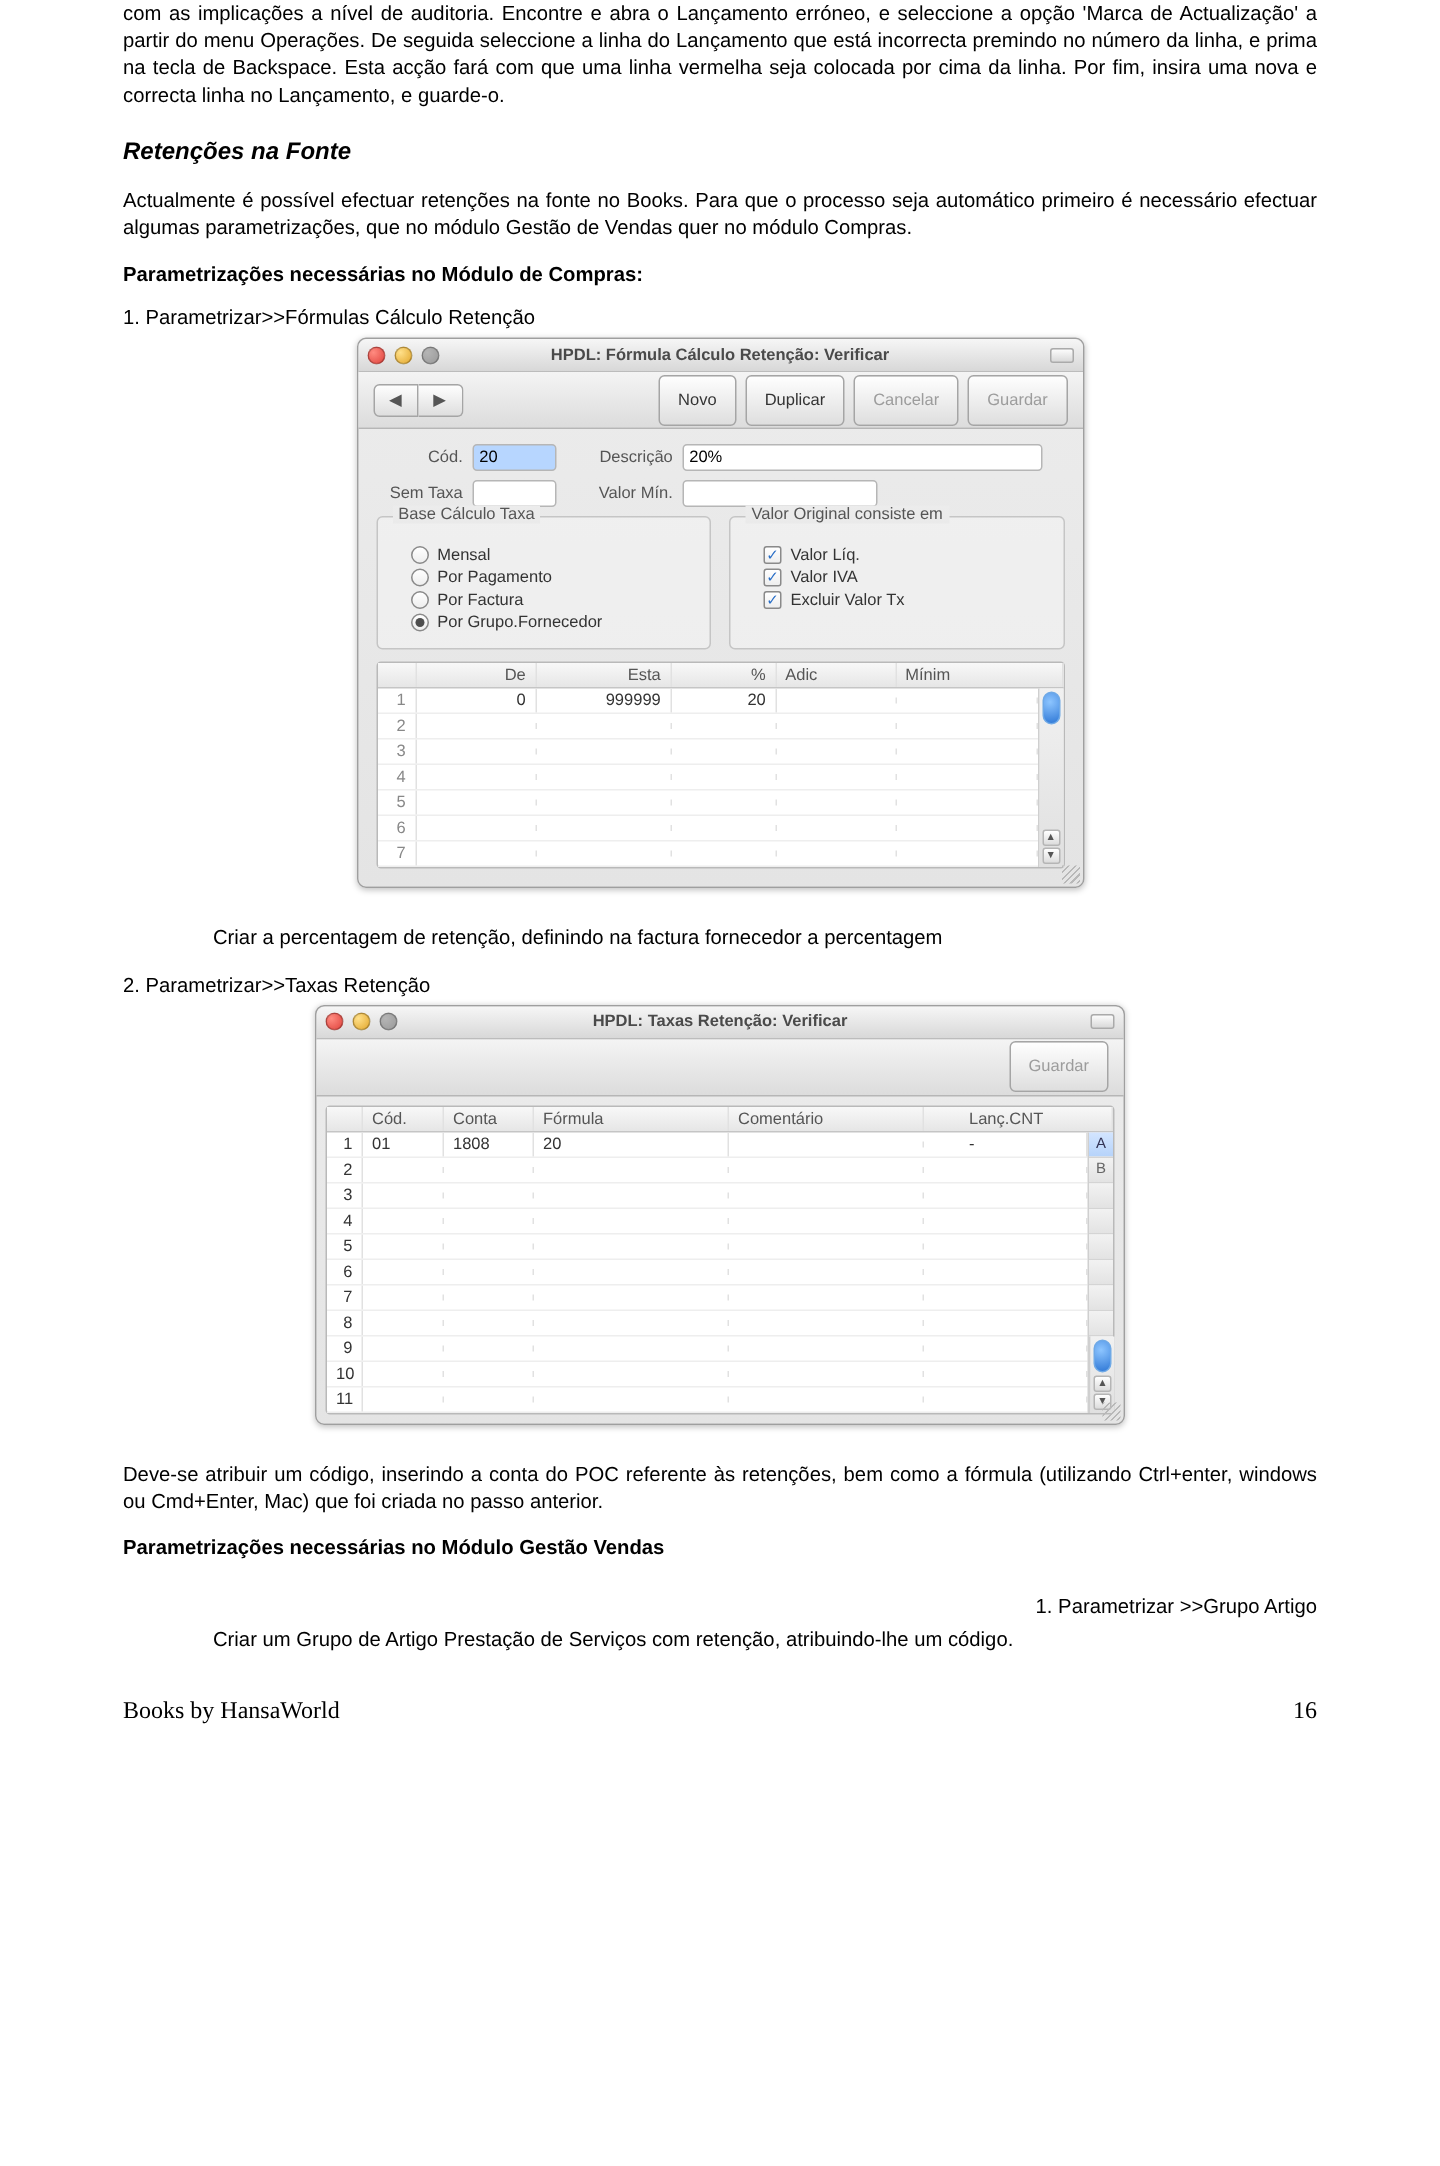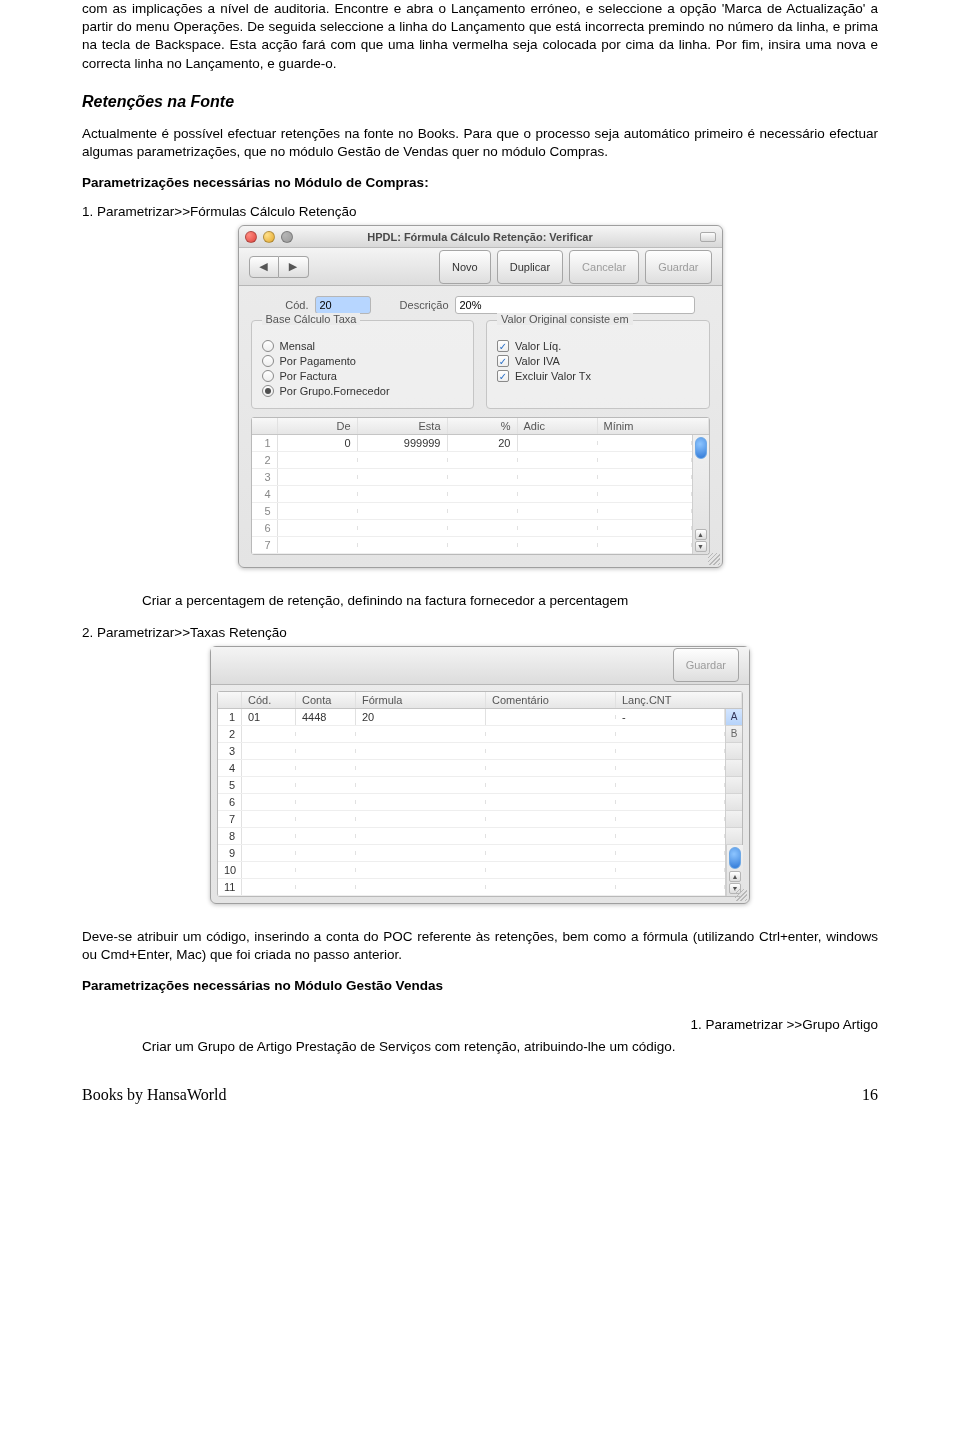--- a/index.html
+++ b/index.html
@@ -39,21 +39,21 @@
     .lbl.r1b { width: 66px; margin-left: 6px; }
     .txtin { height: 18px; border: 1px solid #b6b6b6; border-radius: 3px; background: #fff; padding: 0 4px; font-size: 11px; }
     .txtin.sel { background: #b7d6ff; }
     .txtin.cod { width: 56px; }
     .txtin.desc { width: 240px; }
     .txtin.vm { width: 130px; }
 
     .twocol { display: flex; gap: 12px; margin-bottom: 8px; }
     .groupbox { flex: 1; border: 1px solid #c5c5c5; border-radius: 4px; padding: 16px 10px 8px; position: relative; background: rgba(255,255,255,0.3); }
     .grouplabel { position: absolute; top: -8px; left: 10px; background: linear-gradient(#ececec,#eaeaea); padding: 0 4px; font-size: 11px; color: #555; }
-    .radio, .check { display: flex; align-items: flex-start; gap: 6px; margin: 3px 0; font-size: 11px; color: #333; }
+    .radio, .check { display: flex; align-items: flex-start; gap: 6px; margin: 3px 12px; font-size: 11px; color: #333; }
     .radiodot { width: 12px; height: 12px; border: 1px solid #8a8a8a; border-radius: 50%; background: linear-gradient(#fff,#eee); display: flex; align-items: center; justify-content: center; }
     .radiodot.on::after { content: ""; width: 6px; height: 6px; border-radius: 50%; background: #4e4e4e; }
     .checkbox { width: 12px; height: 12px; border: 1px solid #8a8a8a; border-radius: 2px; background: linear-gradient(#fff,#eee); display: flex; align-items: center; justify-content: center; font-size: 10px; color: #2a6fc7; }
 
     .gridwrap { border: 1px solid #b9b9b9; border-radius: 3px; background: #fff; }
     .ghdr { display: flex; background: linear-gradient(#f8f8f8,#e6e6e6); border-bottom: 1px solid #c5c5c5; font-size: 11px; color: #555; }
     .ghdr > div, .grow > div { padding: 2px 6px; border-right: 1px solid #e1e1e1; }
     .gc0 { width: 26px; text-align: right; color: #888; }
     .gc1 { width: 80px; text-align: right; }
     .gc2 { width: 90px; text-align: right; }
@@ -72,21 +72,21 @@
 
     
     .macwin2 { width: 540px; }
     .toolbar2 { justify-content: flex-end; }
     .g2hdr { display: flex; background: linear-gradient(#f8f8f8,#e6e6e6); border-bottom: 1px solid #c5c5c5; font-size: 11px; color: #555; }
     .g2c0 { width: 24px; text-align: right; }
     .g2c1 { width: 54px; }
     .g2c2 { width: 60px; }
     .g2c3 { width: 130px; }
     .g2c4 { width: 130px; }
-    .g2c5 { flex: 1; }
+    .g2c5 { flex: 1; margin-left: 24px; }
     .side { width: 17px; display: flex; flex-direction: column; border-left: 1px solid #cfcfcf; }
     .sidecell { height: 17px; background: linear-gradient(#f2f2f2,#e3e3e3); border-bottom: 1px solid #d4d4d4; font-size: 10px; color: #666; display: flex; align-items: center; justify-content: center; }
     .sidecell.hl { background: linear-gradient(#d3e5ff,#b6d3fa); color: #335; }
     .g2body { display: flex; }
     .g2rows { flex: 1; }
     .g2row { display: flex; height: 17px; align-items: center; border-bottom: 1px solid #eee; font-size: 11px; color: #333; }
     .g2row > div, .g2hdr > div { padding: 2px 6px; border-right: 1px solid #e1e1e1; white-space: nowrap; overflow: hidden; }
   </style>
 </head>
 <body>
@@ -119,20 +119,26 @@
       <div class="tbbtn disabled">Cancelar</div>
       <div class="tbbtn disabled">Guardar</div>
     </div>
     <div class="formbody">
       <div class="frow">
         <span class="lbl r1a">Cód.</span>
         <input class="txtin cod sel" value="20" style="">
         <span class="lbl r1b">Descrição</span>
         <input class="txtin desc" value="20%" style="">
       </div>
+      <div class="frow">
+        <span class="lbl r1a">Sem Taxa</span>
+        <input class="txtin cod" style="">
+        <span class="lbl r1b">Valor Mín.</span>
+        <input class="txtin vm" style="">
+      </div>
       <div class="twocol">
         <div class="groupbox">
           <span class="grouplabel">Base Cálculo Taxa</span>
           <div class="radio">
               <span class="radiodot"></span>
               <span>Mensal</span>
             </div>
           <div class="radio">
               <span class="radiodot"></span>
               <span>Por Pagamento</span>
@@ -242,39 +248,48 @@
     </div>
     <div class="resize"></div>
   </div>
 </div>
 
 <p class="para indent">Criar a percentagem de retenção, definindo na factura fornecedor a percentagem</p>
 <p class="num">2. Parametrizar&gt;&gt;Taxas Retenção</p>
 
 <div class="center-img">
   <div class="macwin macwin2">
+    <div class="titlebar">
+      <div class="tlbtns">
+        <div class="tlbtn red"></div>
+        <div class="tlbtn yellow"></div>
+        <div class="tlbtn green"></div>
+      </div>
+      <div class="wintitle">HPDL: Taxas Retenção: Verificar</div>
+      <div class="minibtn"></div>
+    </div>
     <div class="toolbar toolbar2">
       <div class="tbbtn disabled">Guardar</div>
     </div>
     <div class="formbody" style="padding:6px;">
       <div class="gridwrap">
         <div class="g2hdr">
           <div class="g2c0"></div>
           <div class="g2c1">Cód.</div>
           <div class="g2c2">Conta</div>
           <div class="g2c3">Fórmula</div>
           <div class="g2c4">Comentário</div>
           <div class="g2c5">Lanç.CNT</div>
         </div>
         <div class="g2body">
           <div class="g2rows">
             <div class="g2row">
                 <div class="g2c0">1</div>
                 <div class="g2c1">01</div>
-                <div class="g2c2">4448</div>
+                <div class="g2c2">1808</div>
                 <div class="g2c3">20</div>
                 <div class="g2c4"></div>
                 <div class="g2c5">-</div>
               </div>
             <div class="g2row">
                 <div class="g2c0">2</div>
                 <div class="g2c1"></div>
                 <div class="g2c2"></div>
                 <div class="g2c3"></div>
                 <div class="g2c4"></div>

